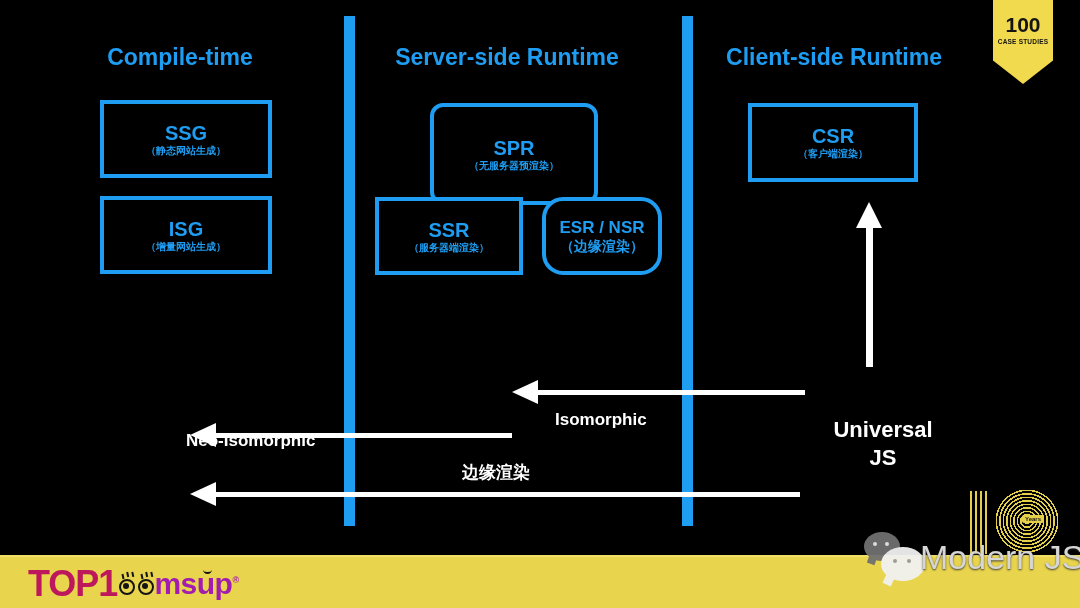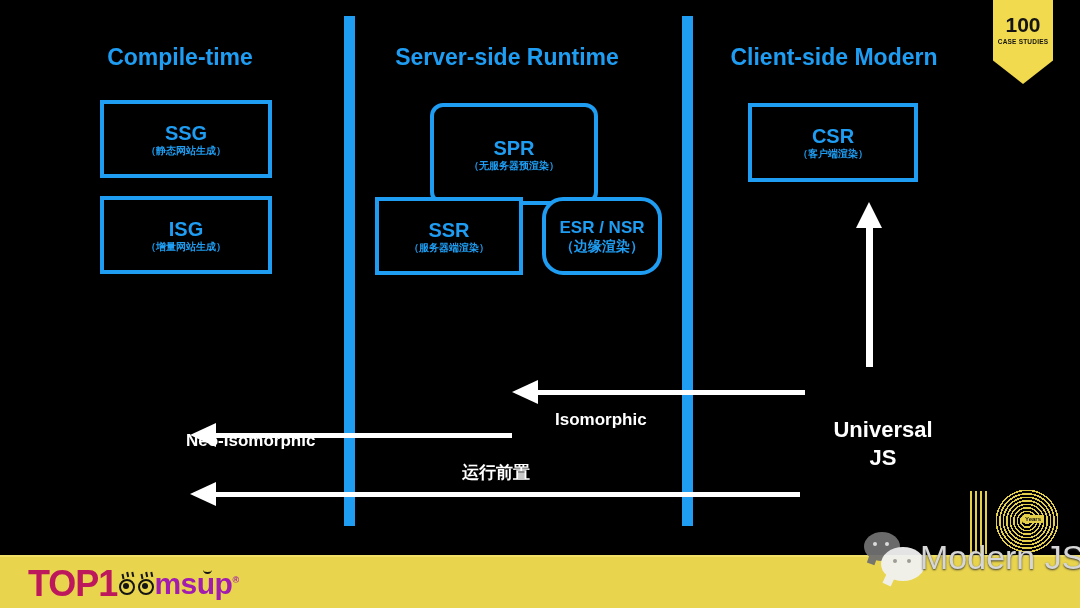--- a/index.html
+++ b/index.html
@@ -67,21 +67,21 @@
   .wm-text{position:absolute;left:60px;top:8px;font-size:34px;color:#d6d6d6;white-space:nowrap;
            text-shadow:0 1px 2px rgba(40,40,40,.9);}
 </style>
 </head>
 <body>
 
 <div id="stage">
 
   <div class="col-header" style="left:60px;width:240px;">Compile-time</div>
   <div class="col-header" style="left:387px;width:240px;">Server-side Runtime</div>
-  <div class="col-header" style="left:714px;width:240px;">Client-side Modern</div>
+  <div class="col-header" style="left:714px;width:240px;">Client-side Runtime</div>
 
   <div class="vbar" style="left:344px;"></div>
   <div class="vbar" style="left:682px;"></div>
 
   <div class="bbox" style="left:100px;top:100px;width:172px;height:78px;">
     <span class="t">SSG</span>
     <span class="s">（静态网站生成）</span>
   </div>
   <div class="bbox" style="left:100px;top:196px;width:172px;height:78px;">
     <span class="t">ISG</span>
@@ -116,21 +116,21 @@
     <div class="hline" style="left:537px;top:390px;width:268px;"></div>
   </div>
   <div class="wlabel" style="left:555px;top:410px;">Isomorphic</div>
 
   <div class="wlabel" style="left:186px;top:391px;margin-top:40px;">Neo-Isomorphic</div>
   <div>
     <div class="head-left" style="left:190px;top:423px;"></div>
     <div class="hline" style="left:215px;top:433px;width:297px;"></div>
   </div>
 
-  <div class="wlabel" style="left:462px;top:461px;">运行前置</div>
+  <div class="wlabel" style="left:462px;top:461px;">边缘渲染</div>
   <div>
     <div class="head-left" style="left:190px;top:482px;"></div>
     <div class="hline" style="left:215px;top:492px;width:585px;"></div>
   </div>
 
   <div class="universal">Universal JS</div>
 
   <div class="badge">
     <span class="badge-num">100</span>
     <span class="badge-cap">CASE STUDIES</span>

